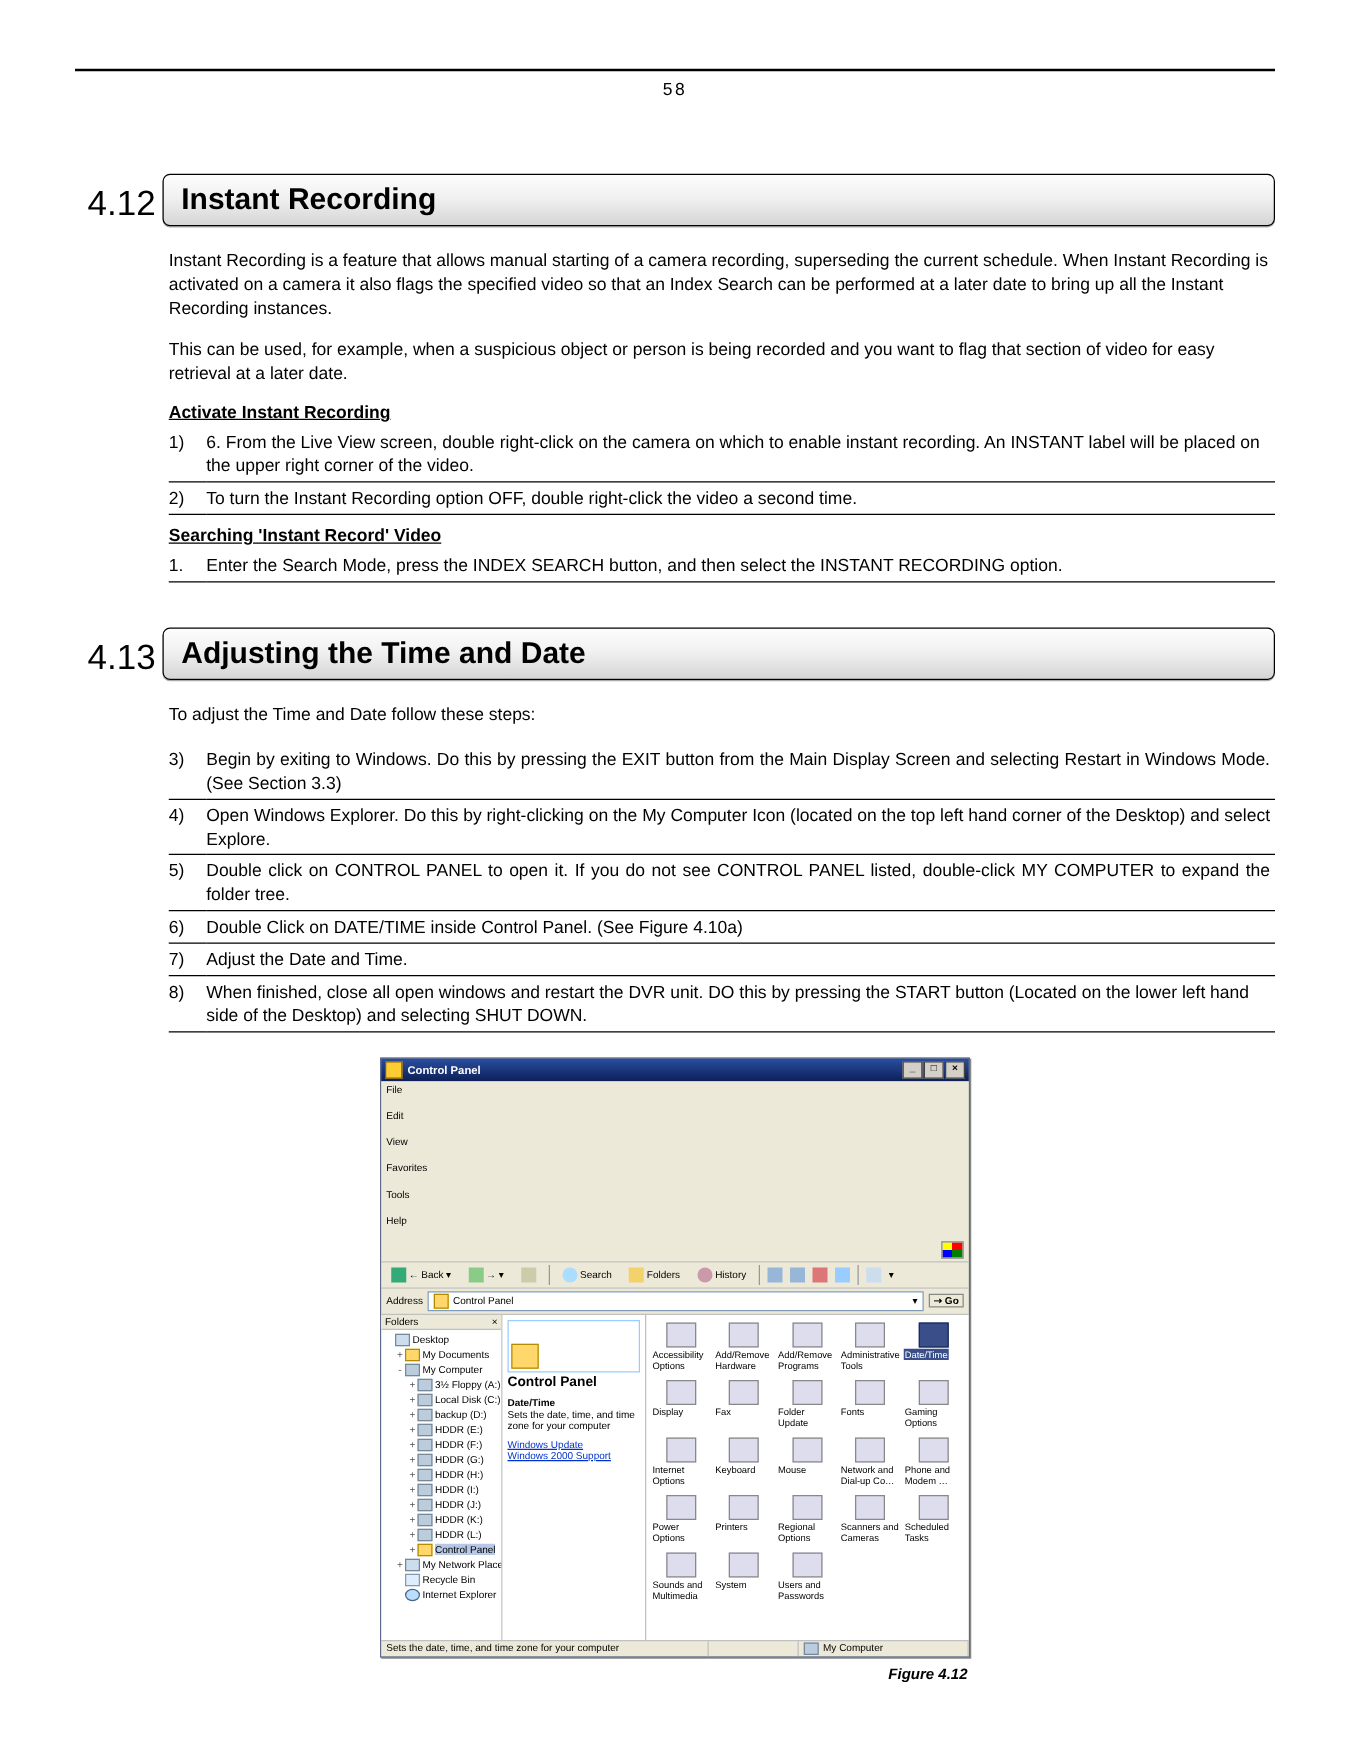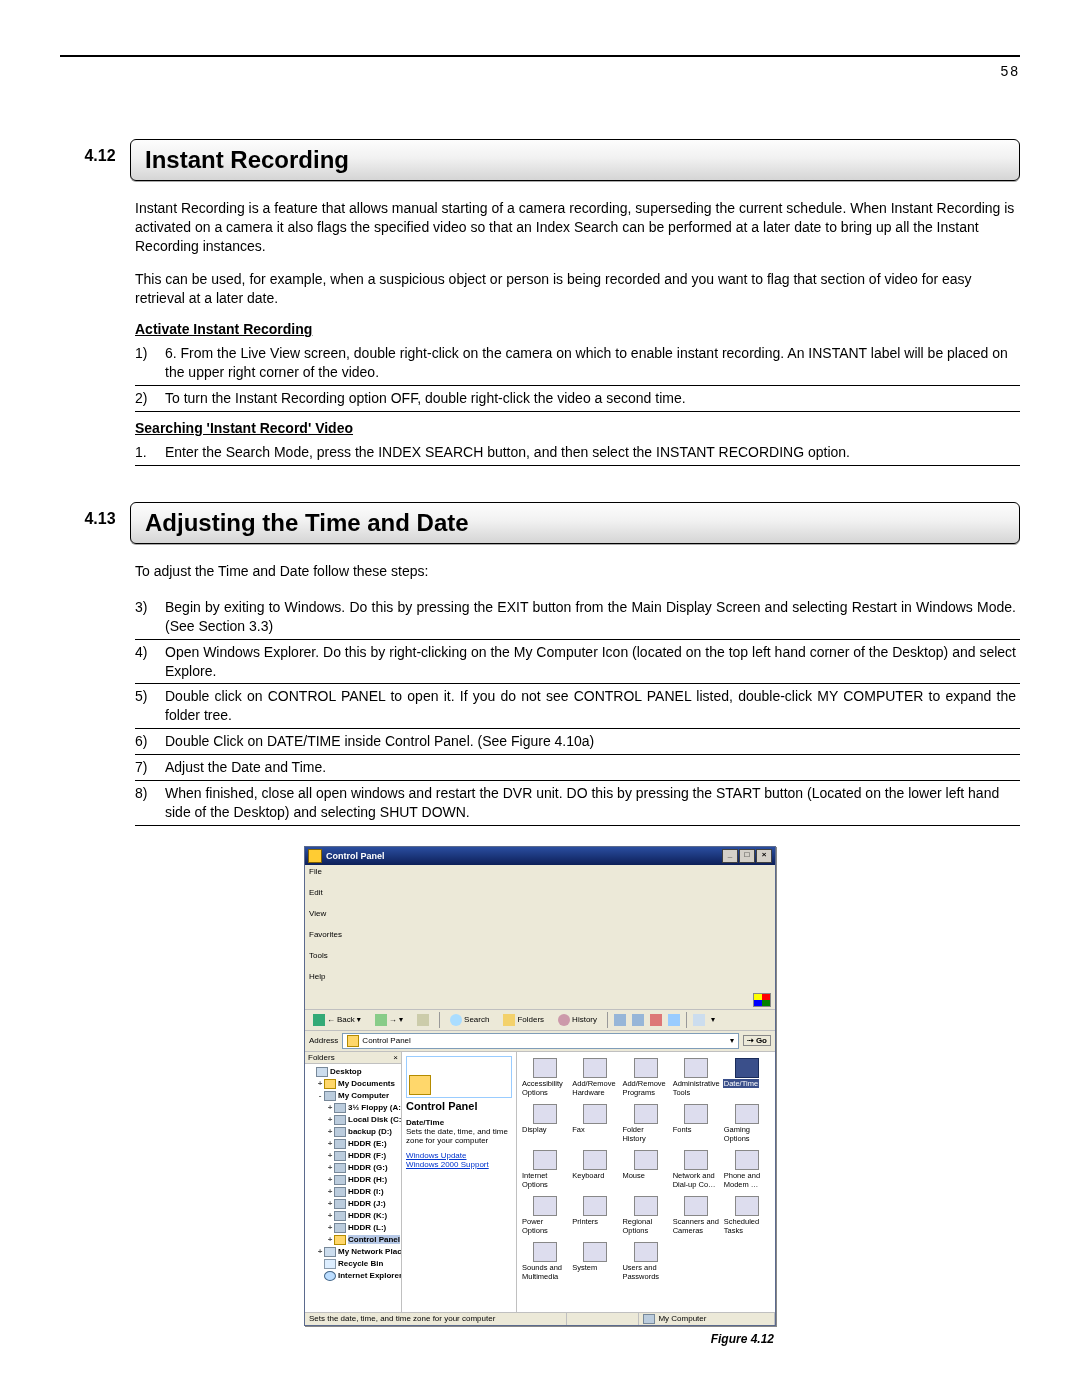--- a/index.html
+++ b/index.html
@@ -15,38 +15,37 @@
     box-sizing:border-box;
     padding:55px 60px 40px 60px;
     position:relative;
   }
   .topbar {
     border-top:2px solid #000;
     height:0;
     margin:0 0 6px 0;
   }
   .pagenum {
-    text-align:right;
+    text-align:center;
     font-size:14px;
     letter-spacing:2px;
     margin-bottom:60px;
   }
   .section-title-row {
     display:flex;
     align-items:stretch;
     margin-bottom:18px;
   }
   .section-num {
     width:60px;
-    font-size:16px;
-    font-weight:bold;
+    font-size:28px;
+    font-weight:normal;
     padding-top:8px;
     padding-left:10px;
     flex:0 0 auto;
-    text-align:center;
   }
   .section-title-box {
     flex:1;
     border:1px solid #000;
     border-radius:6px;
     background:linear-gradient(#fdfdfd 0%, #f1f1f1 45%, #d5d5d5 100%);
     padding:6px 14px;
     font-size:24px;
     font-weight:bold;
     box-shadow:0 1px 0 #aaa;
@@ -156,21 +155,21 @@
     flex:1;background:#fff;border:1px solid #7f9db9;padding:1px 4px;display:flex;align-items:center;gap:3px;
   }
   .cp-addr .go {border:1px solid #888;padding:0 3px;background:#ece9d8;font-weight:bold;}
   .cp-body {display:flex;height:260px;}
   .cp-tree {
     width:96px;border-right:1px solid #c0c0c0;background:#fff;overflow:hidden;
   }
   .cp-tree .hdr {
     display:flex;justify-content:space-between;background:#ece9d8;border-bottom:1px solid #c0c0c0;padding:1px 3px;
   }
-  .cp-tree ul{list-style:none;margin:0;padding:2px 0 0 3px;font-weight:bold;}
+  .cp-tree ul{list-style:none;margin:0;padding:2px 0 0 3px;}
   .cp-tree li{white-space:nowrap;line-height:12px;}
   .cp-tree li .exp{display:inline-block;width:8px;text-align:center;color:#555;}
   .cp-tree li .ticon{display:inline-block;width:10px;height:8px;background:#ffd76b;margin-right:2px;vertical-align:middle;border:1px solid #b48b00;}
   .cp-tree li .ticon.drive{background:#bcd;border-color:#789;}
   .cp-tree li .ticon.desk{background:#cde;border-color:#789;}
   .cp-tree li .ticon.net{background:#cde;border-color:#789;}
   .cp-tree li .ticon.rec{background:#def;border-color:#89a;}
   .cp-tree li .ticon.ie{background:#bdf;border-color:#468;border-radius:50%;}
   .cp-tree li.sel span.lbl{background:#b6c8e6;}
   .cp-tree .ind1{padding-left:8px;}
@@ -396,21 +395,21 @@
         </div>
 
         <div class="cp-icons" id="cp-icons">
             <div class="cp-icon"><div class="g"></div><span class="cap">Accessibility Options</span></div>
             <div class="cp-icon"><div class="g"></div><span class="cap">Add/Remove Hardware</span></div>
             <div class="cp-icon"><div class="g"></div><span class="cap">Add/Remove Programs</span></div>
             <div class="cp-icon"><div class="g"></div><span class="cap">Administrative Tools</span></div>
             <div class="cp-icon sel"><div class="g"></div><span class="cap">Date/Time</span></div>
             <div class="cp-icon"><div class="g"></div><span class="cap">Display</span></div>
             <div class="cp-icon"><div class="g"></div><span class="cap">Fax</span></div>
-            <div class="cp-icon"><div class="g"></div><span class="cap">Folder History</span></div>
+            <div class="cp-icon"><div class="g"></div><span class="cap">Folder Update</span></div>
             <div class="cp-icon"><div class="g"></div><span class="cap">Fonts</span></div>
             <div class="cp-icon"><div class="g"></div><span class="cap">Gaming Options</span></div>
             <div class="cp-icon"><div class="g"></div><span class="cap">Internet Options</span></div>
             <div class="cp-icon"><div class="g"></div><span class="cap">Keyboard</span></div>
             <div class="cp-icon"><div class="g"></div><span class="cap">Mouse</span></div>
             <div class="cp-icon"><div class="g"></div><span class="cap">Network and Dial-up Co…</span></div>
             <div class="cp-icon"><div class="g"></div><span class="cap">Phone and Modem …</span></div>
             <div class="cp-icon"><div class="g"></div><span class="cap">Power Options</span></div>
             <div class="cp-icon"><div class="g"></div><span class="cap">Printers</span></div>
             <div class="cp-icon"><div class="g"></div><span class="cap">Regional Options</span></div>

